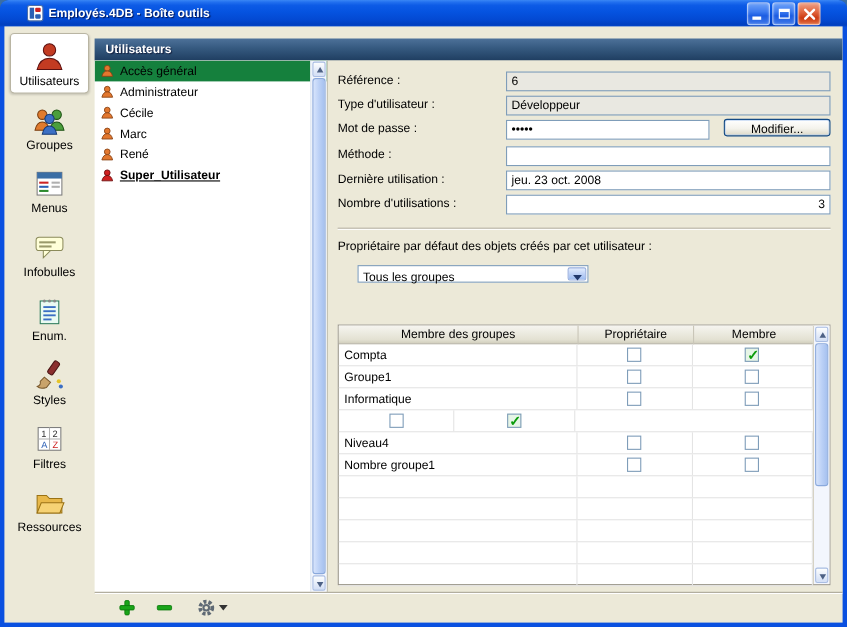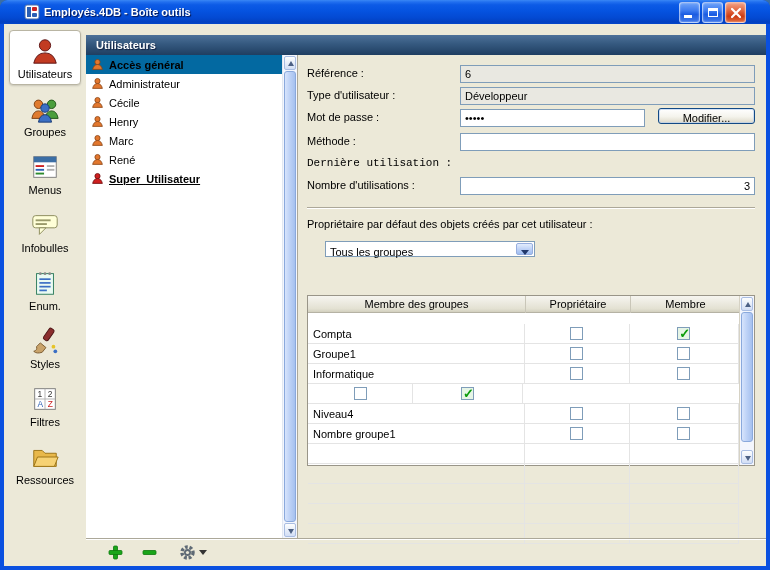--- a/index.html
+++ b/index.html
@@ -32,21 +32,21 @@
   .side-item .slabel{font-size:11px;color:#000;}
   
   .main{position:absolute;left:82px;top:0;right:0;bottom:0;}
   .pheader{position:absolute;left:0;top:11px;right:0;height:20px;color:#fff;font-weight:bold;
     background:linear-gradient(180deg,#4d7199 0%,#35597f 45%,#1f3e61 100%);
     line-height:20px;padding-left:10px;text-shadow:1px 1px 1px rgba(0,0,30,.6);}
   
   .ulist{position:absolute;left:0;top:31px;width:212px;bottom:28px;background:#fff;
     border-right:1px solid #aca899;overflow:hidden;}
   .uitem{height:19px;display:flex;align-items:center;gap:5px;padding-left:5px;}
-  .uitem.sel{background:#0369a1;font-weight:bold;}
+  .uitem.sel{background:#15803d;}
   .uitem.bold .uname{font-weight:bold;text-decoration:underline;}
   .uname{white-space:nowrap;}
   
   .sb{position:absolute;top:0;bottom:0;width:15px;background:#f3f6fd;border-left:1px solid #e2e8f2;}
   .sb .sbtn{position:absolute;left:1px;right:1px;height:14px;border:1px solid #a9bde2;border-radius:2px;
     background:linear-gradient(180deg,#fdfefe,#d2def5);}
   .sb .up{top:1px;} .sb .dn{bottom:1px;}
   .sb .tri{position:absolute;left:3px;width:0;height:0;border-left:3px solid transparent;border-right:3px solid transparent;}
   .sb .up .tri{top:4px;border-bottom:5px solid #4d6185;}
   .sb .dn .tri{top:5px;border-top:5px solid #4d6185;}
@@ -66,26 +66,26 @@
     box-shadow:inset 0 0 0 1px rgba(180,205,240,.6);}
   .sep{position:absolute;left:9px;right:11px;top:152px;height:2px;border-top:1px solid #aca899;border-bottom:1px solid #fff;}
   .owner-lbl{position:absolute;left:9px;top:163px;right:6px;}
   .combo{position:absolute;left:27px;top:186px;width:210px;height:16px;background:#fff;border:1px solid #7f9db9;}
   .combo .ctxt{position:absolute;left:4px;top:2px;right:20px;line-height:16px;overflow:hidden;white-space:nowrap;}
   .combo .cbtn{position:absolute;right:1px;top:1px;bottom:1px;width:17px;border:1px solid #97aede;border-radius:2px;
     background:linear-gradient(180deg,#e2ecfd 0%,#bcd0f6 55%,#9ebdf1 100%);}
   .combo .ctri{position:absolute;left:4px;top:6px;width:0;height:0;border-left:4px solid transparent;
     border-right:4px solid transparent;border-top:5px solid #21386b;}
   
-  .gtable{position:absolute;left:9px;top:240px;width:448px;height:171px;background:#fff;border:1px solid #999588;}
+  .gtable{position:absolute;left:9px;top:240px;width:448px;height:237px;background:#fff;border:1px solid #999588;}
   .ghead{position:absolute;left:0;top:0;right:0;height:17px;background:linear-gradient(180deg,#f6f5f0,#e3e1d2 80%,#d2cfbe);
     border-bottom:1px solid #b5b2a4;display:flex;}
   .gh{height:17px;line-height:16px;text-align:center;border-right:1px solid #c9c6b8;overflow:hidden;white-space:nowrap;}
   .gcol1{width:218px;} .gcol2{width:105px;} .gcol3{width:110px;}
-  .grows{position:absolute;left:0;top:17px;right:15px;bottom:0;margin-top:11px;}
+  .grows{position:absolute;left:0;top:17px;right:15px;bottom:0;}
   .grow{height:20px;display:flex;border-bottom:1px solid #e4e4e4;}
   .gc{height:100%;border-right:1px solid #e4e4e4;display:flex;align-items:center;}
   .gc.gcol1{padding-left:5px;}
   .gc.gcol2,.gc.gcol3{justify-content:center;}
   .cb{width:13px;height:13px;background:#fff;border:1px solid #7f9db9;position:relative;}
   .cb.checked{background:#e6f5e6;}
   .cb.checked::after{content:"✓";position:absolute;left:1px;top:-2px;color:#0b9c0b;font-weight:bold;font-size:13px;}
   .gsb{right:0;top:0;bottom:0;border-left:1px solid #d6d2c4;}
   
   .bottombar{position:absolute;left:0;right:0;bottom:0;height:28px;border-top:1px solid #aca899;
@@ -244,27 +244,20 @@
                 <circle cx="8" cy="5" r="3.2" fill="#e2772e" stroke="#8a4516"></circle>
                 <path d="M2 14 q1.5 -6 6 -6 t6 6 z" fill="#e2772e" stroke="#8a4516"></path>
               </svg>
             <span class="uname">Cécile</span>
           </div>
           <div class="uitem">
             <svg width="13" height="13" viewBox="0 0 16 16">
                 <circle cx="8" cy="5" r="3.2" fill="#e2772e" stroke="#8a4516"></circle>
                 <path d="M2 14 q1.5 -6 6 -6 t6 6 z" fill="#e2772e" stroke="#8a4516"></path>
               </svg>
-            <span class="uname">Henry</span>
-          </div>
-          <div class="uitem">
-            <svg width="13" height="13" viewBox="0 0 16 16">
-                <circle cx="8" cy="5" r="3.2" fill="#e2772e" stroke="#8a4516"></circle>
-                <path d="M2 14 q1.5 -6 6 -6 t6 6 z" fill="#e2772e" stroke="#8a4516"></path>
-              </svg>
             <span class="uname">Marc</span>
           </div>
           <div class="uitem">
             <svg width="13" height="13" viewBox="0 0 16 16">
                 <circle cx="8" cy="5" r="3.2" fill="#e2772e" stroke="#8a4516"></circle>
                 <path d="M2 14 q1.5 -6 6 -6 t6 6 z" fill="#e2772e" stroke="#8a4516"></path>
               </svg>
             <span class="uname">René</span>
           </div>
           <div class="uitem bold">
@@ -298,22 +291,23 @@
           </div>
           <div class="frow" style="top:54px;">
             <span class="flabel">Mot de passe :</span>
             <span class="ffield short">•••••</span>
             <span class="xpbtn">Modifier...</span>
           </div>
           <div class="frow" style="top:78px;">
             <span class="flabel">Méthode :</span>
             <span class="ffield"></span>
           </div>
-          <div class="frow" style="top:100px;font-family:Liberation Mono, monospace;">
+          <div class="frow" style="top:100px;">
             <span class="flabel">Dernière utilisation :</span>
+            <span class="ffield">jeu. 23 oct. 2008</span>
           </div>
           <div class="frow" style="top:122px;">
             <span class="flabel">Nombre d'utilisations :</span>
             <span class="ffield num">3</span>
           </div>
 
           <div class="sep"></div>
 
           <div class="owner-lbl">Propriétaire par défaut des objets créés par cet utilisateur :</div>
 

